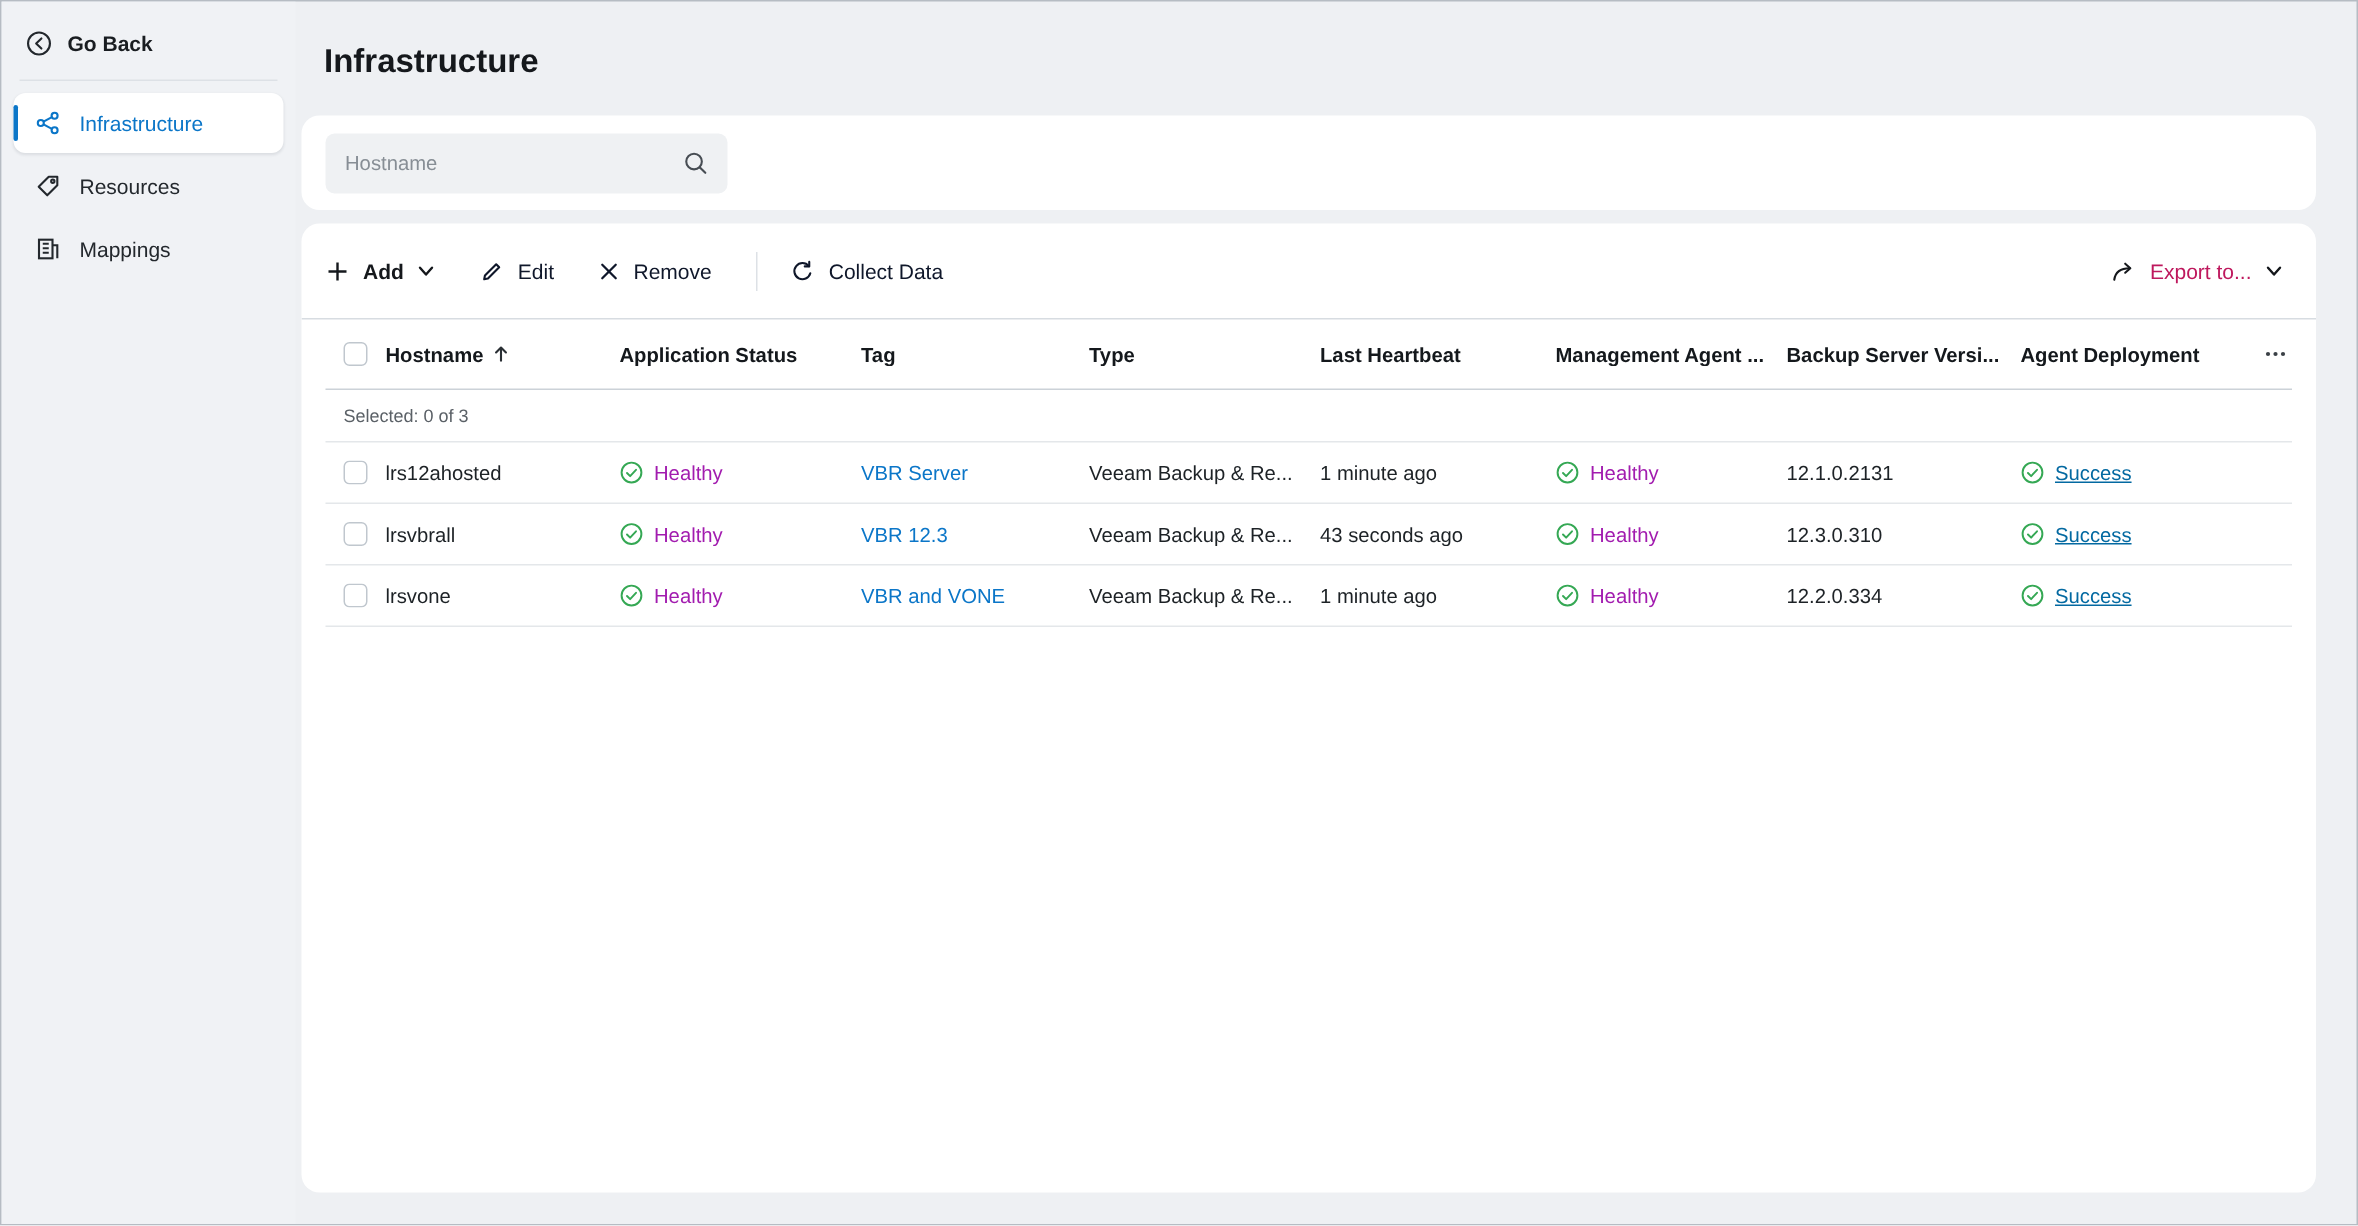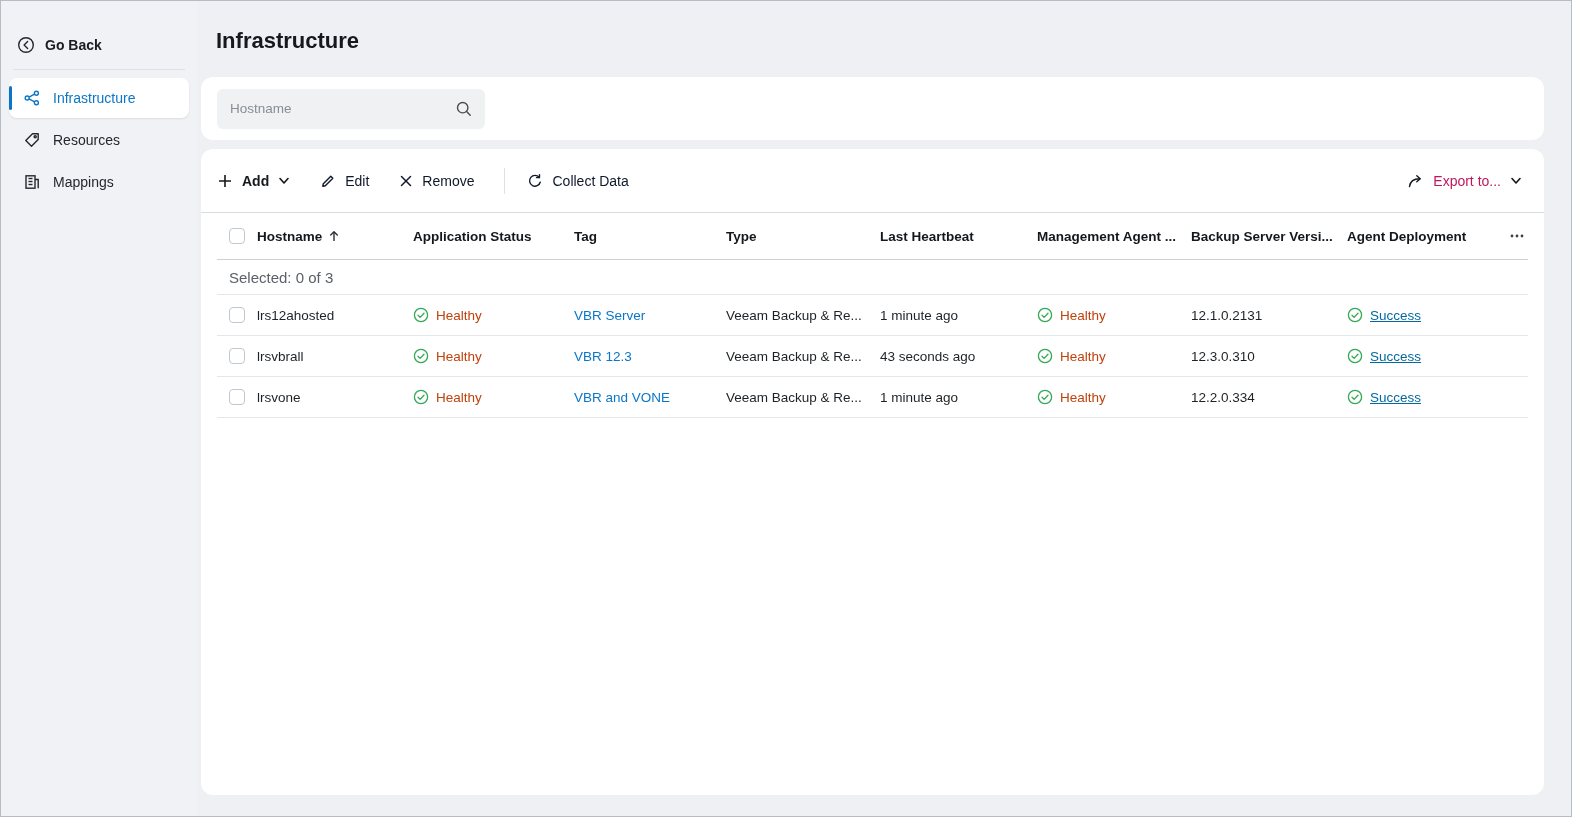--- a/index.html
+++ b/index.html
@@ -1,20 +1,20 @@
 <!DOCTYPE html>
 <html><head>
 <meta charset="utf-8">
 <style>
   html,body{margin:0;padding:0;}
   body{font-family:"Liberation Sans","DejaVu Sans",sans-serif;background:#ffffff;}
   .screen{width:1572px;height:817px;border:1px solid #b6bcc3;box-sizing:border-box;background:#eef0f3;display:flex;overflow:hidden;}
 
   
-  .sidebar{width:196px;flex:0 0 196px;background:#f0f2f5;padding-top:22px;}
+  .sidebar{width:196px;flex:0 0 196px;background:#f0f2f5;padding-top:6px;}
   .go-back{height:44px;display:flex;align-items:center;gap:10px;padding:0 16px;font-size:14px;font-weight:700;color:#191d21;cursor:pointer;}
   .sidebar-divider{height:1px;background:#dde1e6;margin:2px 12px 8px 12px;}
   .nav-item{position:relative;height:40px;margin:2px 8px;display:flex;align-items:center;gap:12px;padding-left:14px;border-radius:8px;font-size:14px;color:#23282d;cursor:pointer;}
   .nav-item.active{background:#ffffff;color:#0b76c8;box-shadow:0 1px 2px rgba(30,40,60,.10);}
   .nav-item.active::before{content:"";position:absolute;left:0;top:8px;bottom:8px;width:3px;border-radius:2px;background:#0b76c8;}
   .nav-icon{width:18px;height:18px;flex:0 0 18px;display:block;}
 
   
   .main{flex:1;display:flex;flex-direction:column;padding:0 27px 0 4px;min-width:0;}
   .page-title{font-size:22px;font-weight:700;color:#15181c;margin:27px 0 23px 15px;}
@@ -34,26 +34,26 @@
   .tb-btn.primary{color:#15181c;font-weight:700;align-items:center;}
   .tb-btn.disabled{color:#0f172a;cursor:default;}
   .tb-sep{width:1px;height:26px;background:#dde1e6;margin:0 22px 0 30px;}
   .tb-right{margin-left:auto;display:inline-flex;align-items:center;gap:9px;color:#be185d;font-size:14px;background:none;border:none;cursor:pointer;font-family:inherit;}
 
   
   .table{padding:0 16px;display:flex;flex-direction:column;}
   .trow{display:grid;grid-template-columns:40px 156px 161px 152px 154px 157px 154px 156px 150px 1fr;align-items:center;}
   .thead{height:46px;border-bottom:1px solid #ccd2d8;font-weight:700;font-size:13.5px;color:#14181c;}
   .th{display:flex;align-items:center;gap:6px;padding-right:10px;white-space:nowrap;overflow:hidden;}
-  .selrow{height:34px;border-bottom:1px solid #e4e7ea;display:flex;align-items:center;padding-left:12px;font-size:15px;color:#5b6167;}
+  .selrow{height:34px;border-bottom:1px solid #e4e7ea;display:flex;align-items:center;padding-left:12px;font-size:12px;color:#5b6167;}
   .drow{height:40px;border-bottom:1px solid #e4e7ea;font-size:13.5px;color:#1d2226;}
   .cell{display:flex;align-items:center;gap:7px;padding-right:12px;white-space:nowrap;overflow:hidden;}
   .cb-cell{padding-left:12px;}
   .checkbox{width:16px;height:16px;border:1px solid #c0c7ce;border-radius:4px;background:#fff;cursor:pointer;box-sizing:border-box;display:inline-block;}
-  .muted{color:#c2410c;}
+  .muted{color:#a21caf;}
   a.tag-link{color:#0b76c8;text-decoration:none;cursor:pointer;}
   a.success-link{color:#0369a1;text-decoration:underline;cursor:pointer;}
   .ellipsis-btn{display:flex;justify-content:flex-end;padding-right:2px;cursor:pointer;}
 </style>
 </head>
 <body>
 
 <div class="screen">
 
   <aside class="sidebar">

